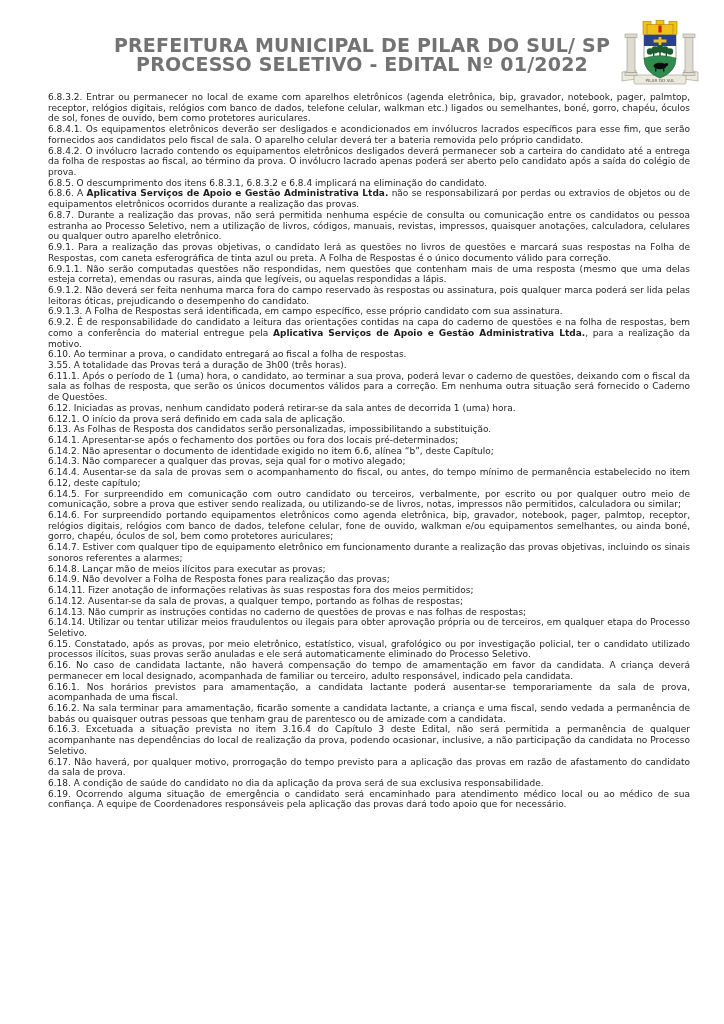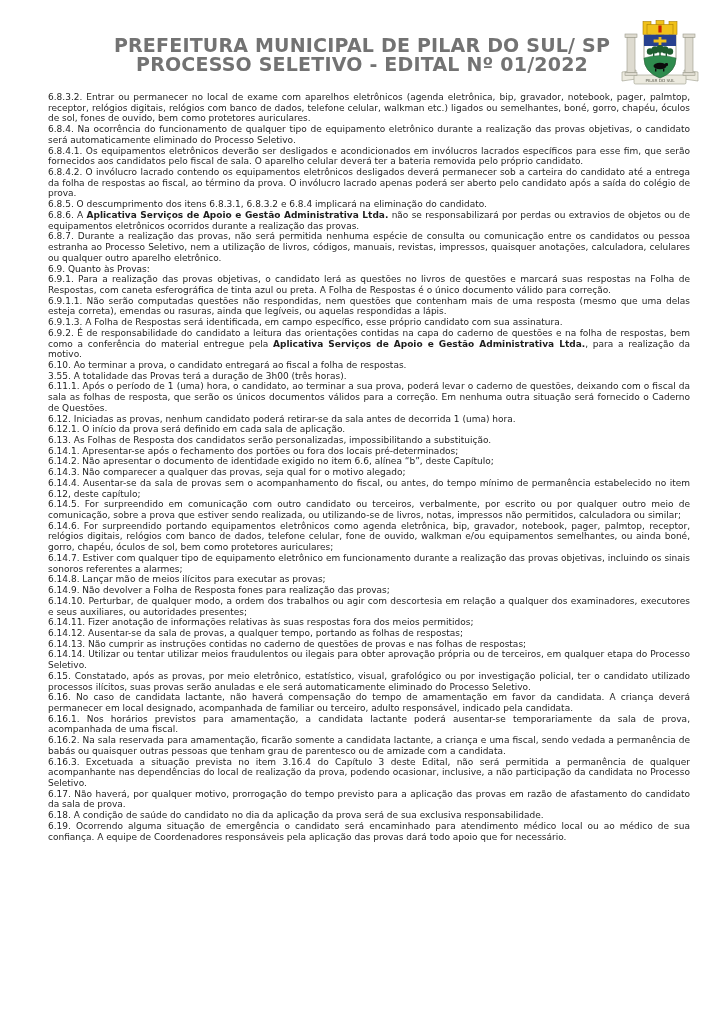--- a/index.html
+++ b/index.html
@@ -105,54 +105,52 @@
           <rect x="49" y="43" width="3" height="3" rx="1"></rect>
           <rect x="39" y="48.5" width="1.4" height="3"></rect>
           <rect x="47" y="48.5" width="1.4" height="3"></rect>
         </g>
       </g>
     </svg>
   </div>
 
   <main class="doc-body">
       <div class="para"><span>6.8.3.2. Entrar ou permanecer no local de exame com aparelhos eletrônicos (agenda eletrônica, bip, gravador, notebook, pager, palmtop, receptor, relógios digitais, relógios com banco de dados, telefone celular, walkman etc.) ligados ou semelhantes, boné, gorro, chapéu, óculos de sol, fones de ouvido, bem como protetores auriculares.</span></div>
-      <div class="para"><span>6.8.4. Na ocorrência do funcionamento de qualquer tipo de equipamento eletrônico durante a realização das provas objetivas, o candidato será automaticamente eliminado do Processo Seletivo.</span></div>
       <div class="para"><span>6.8.4.1. Os equipamentos eletrônicos deverão ser desligados e acondicionados em invólucros lacrados específicos para esse fim, que serão fornecidos aos candidatos pelo fiscal de sala. O aparelho celular deverá ter a bateria removida pelo próprio candidato.</span></div>
       <div class="para"><span>6.8.4.2. O invólucro lacrado contendo os equipamentos eletrônicos desligados deverá permanecer sob a carteira do candidato até a entrega da folha de respostas ao fiscal, ao término da prova. O invólucro lacrado apenas poderá ser aberto pelo candidato após a saída do colégio de prova.</span></div>
       <div class="para"><span>6.8.5. O descumprimento dos itens 6.8.3.1, 6.8.3.2 e 6.8.4 implicará na eliminação do candidato.</span></div>
       <div class="para"><span>6.8.6. A </span><span class="b">Aplicativa Serviços de Apoio e Gestão Administrativa Ltda.</span><span> não se responsabilizará por perdas ou extravios de objetos ou de equipamentos eletrônicos ocorridos durante a realização das provas.</span></div>
       <div class="para"><span>6.8.7. Durante a realização das provas, não será permitida nenhuma espécie de consulta ou comunicação entre os candidatos ou pessoa estranha ao Processo Seletivo, nem a utilização de livros, códigos, manuais, revistas, impressos, quaisquer anotações, calculadora, celulares ou qualquer outro aparelho eletrônico.</span></div>
-      <div class="para"><span>6.9. Quanto às Provas:</span></div>
       <div class="para"><span>6.9.1. Para a realização das provas objetivas, o candidato lerá as questões no livros de questões e marcará suas respostas na Folha de Respostas, com caneta esferográfica de tinta azul ou preta. A Folha de Respostas é o único documento válido para correção.</span></div>
       <div class="para"><span>6.9.1.1. Não serão computadas questões não respondidas, nem questões que contenham mais de uma resposta (mesmo que uma delas esteja correta), emendas ou rasuras, ainda que legíveis, ou aquelas respondidas a lápis.</span></div>
+      <div class="para"><span>6.9.1.2. Não deverá ser feita nenhuma marca fora do campo reservado às respostas ou assinatura, pois qualquer marca poderá ser lida pelas leitoras óticas, prejudicando o desempenho do candidato.</span></div>
       <div class="para"><span>6.9.1.3. A Folha de Respostas será identificada, em campo específico, esse próprio candidato com sua assinatura.</span></div>
       <div class="para"><span>6.9.2. É de responsabilidade do candidato a leitura das orientações contidas na capa do caderno de questões e na folha de respostas, bem como a conferência do material entregue pela </span><span class="b">Aplicativa Serviços de Apoio e Gestão Administrativa Ltda.</span><span>, para a realização da motivo.</span></div>
       <div class="para"><span>6.10. Ao terminar a prova, o candidato entregará ao fiscal a folha de respostas.</span></div>
       <div class="para"><span>3.55. A totalidade das Provas terá a duração de 3h00 (três horas).</span></div>
       <div class="para"><span>6.11.1. Após o período de 1 (uma) hora, o candidato, ao terminar a sua prova, poderá levar o caderno de questões, deixando com o fiscal da sala as folhas de resposta, que serão os únicos documentos válidos para a correção. Em nenhuma outra situação será fornecido o Caderno de Questões.</span></div>
       <div class="para"><span>6.12. Iniciadas as provas, nenhum candidato poderá retirar-se da sala antes de decorrida 1 (uma) hora.</span></div>
       <div class="para"><span>6.12.1. O início da prova será definido em cada sala de aplicação.</span></div>
       <div class="para"><span>6.13. As Folhas de Resposta dos candidatos serão personalizadas, impossibilitando a substituição.</span></div>
       <div class="para"><span>6.14.1. Apresentar-se após o fechamento dos portões ou fora dos locais pré-determinados;</span></div>
       <div class="para"><span>6.14.2. Não apresentar o documento de identidade exigido no item 6.6, alínea “b”, deste Capítulo;</span></div>
       <div class="para"><span>6.14.3. Não comparecer a qualquer das provas, seja qual for o motivo alegado;</span></div>
       <div class="para"><span>6.14.4. Ausentar-se da sala de provas sem o acompanhamento do fiscal, ou antes, do tempo mínimo de permanência estabelecido no item 6.12, deste capítulo;</span></div>
       <div class="para"><span>6.14.5. For surpreendido em comunicação com outro candidato ou terceiros, verbalmente, por escrito ou por qualquer outro meio de comunicação, sobre a prova que estiver sendo realizada, ou utilizando-se de livros, notas, impressos não permitidos, calculadora ou similar;</span></div>
       <div class="para"><span>6.14.6. For surpreendido portando equipamentos eletrônicos como agenda eletrônica, bip, gravador, notebook, pager, palmtop, receptor, relógios digitais, relógios com banco de dados, telefone celular, fone de ouvido, walkman e/ou equipamentos semelhantes, ou ainda boné, gorro, chapéu, óculos de sol, bem como protetores auriculares;</span></div>
       <div class="para"><span>6.14.7. Estiver com qualquer tipo de equipamento eletrônico em funcionamento durante a realização das provas objetivas, incluindo os sinais sonoros referentes a alarmes;</span></div>
       <div class="para"><span>6.14.8. Lançar mão de meios ilícitos para executar as provas;</span></div>
       <div class="para"><span>6.14.9. Não devolver a Folha de Resposta fones para realização das provas;</span></div>
-      <div class="para"><span>6.14.10. Perturbar, de qualquer modo, a ordem dos trabalhos ou agir com descortesia em relação a qualquer dos examinadores, executores e seus auxiliares, ou autoridades presentes;</span></div>
       <div class="para"><span>6.14.11. Fizer anotação de informações relativas às suas respostas fora dos meios permitidos;</span></div>
       <div class="para"><span>6.14.12. Ausentar-se da sala de provas, a qualquer tempo, portando as folhas de respostas;</span></div>
       <div class="para"><span>6.14.13. Não cumprir as instruções contidas no caderno de questões de provas e nas folhas de respostas;</span></div>
       <div class="para"><span>6.14.14. Utilizar ou tentar utilizar meios fraudulentos ou ilegais para obter aprovação própria ou de terceiros, em qualquer etapa do Processo Seletivo.</span></div>
       <div class="para"><span>6.15. Constatado, após as provas, por meio eletrônico, estatístico, visual, grafológico ou por investigação policial, ter o candidato utilizado processos ilícitos, suas provas serão anuladas e ele será automaticamente eliminado do Processo Seletivo.</span></div>
       <div class="para"><span>6.16. No caso de candidata lactante, não haverá compensação do tempo de amamentação em favor da candidata. A criança deverá permanecer em local designado, acompanhada de familiar ou terceiro, adulto responsável, indicado pela candidata.</span></div>
       <div class="para"><span>6.16.1. Nos horários previstos para amamentação, a candidata lactante poderá ausentar-se temporariamente da sala de prova, acompanhada de uma fiscal.</span></div>
-      <div class="para"><span>6.16.2. Na sala reservada para amamentação, ficarão somente a candidata lactante, a criança e uma fiscal, sendo vedada a permanência de babás ou quaisquer outras pessoas que tenham grau de parentesco ou de amizade com a candidata.</span></div>
+      <div class="para"><span>6.16.2. Na sala terminar para amamentação, ficarão somente a candidata lactante, a criança e uma fiscal, sendo vedada a permanência de babás ou quaisquer outras pessoas que tenham grau de parentesco ou de amizade com a candidata.</span></div>
       <div class="para"><span>6.16.3. Excetuada a situação prevista no item 3.16.4 do Capítulo 3 deste Edital, não será permitida a permanência de qualquer acompanhante nas dependências do local de realização da prova, podendo ocasionar, inclusive, a não participação da candidata no Processo Seletivo.</span></div>
       <div class="para"><span>6.17. Não haverá, por qualquer motivo, prorrogação do tempo previsto para a aplicação das provas em razão de afastamento do candidato da sala de prova.</span></div>
       <div class="para"><span>6.18. A condição de saúde do candidato no dia da aplicação da prova será de sua exclusiva responsabilidade.</span></div>
       <div class="para"><span>6.19. Ocorrendo alguma situação de emergência o candidato será encaminhado para atendimento médico local ou ao médico de sua confiança. A equipe de Coordenadores responsáveis pela aplicação das provas dará todo apoio que for necessário.</span></div>
     </main>
 
 </div>
 
 </body></html>

